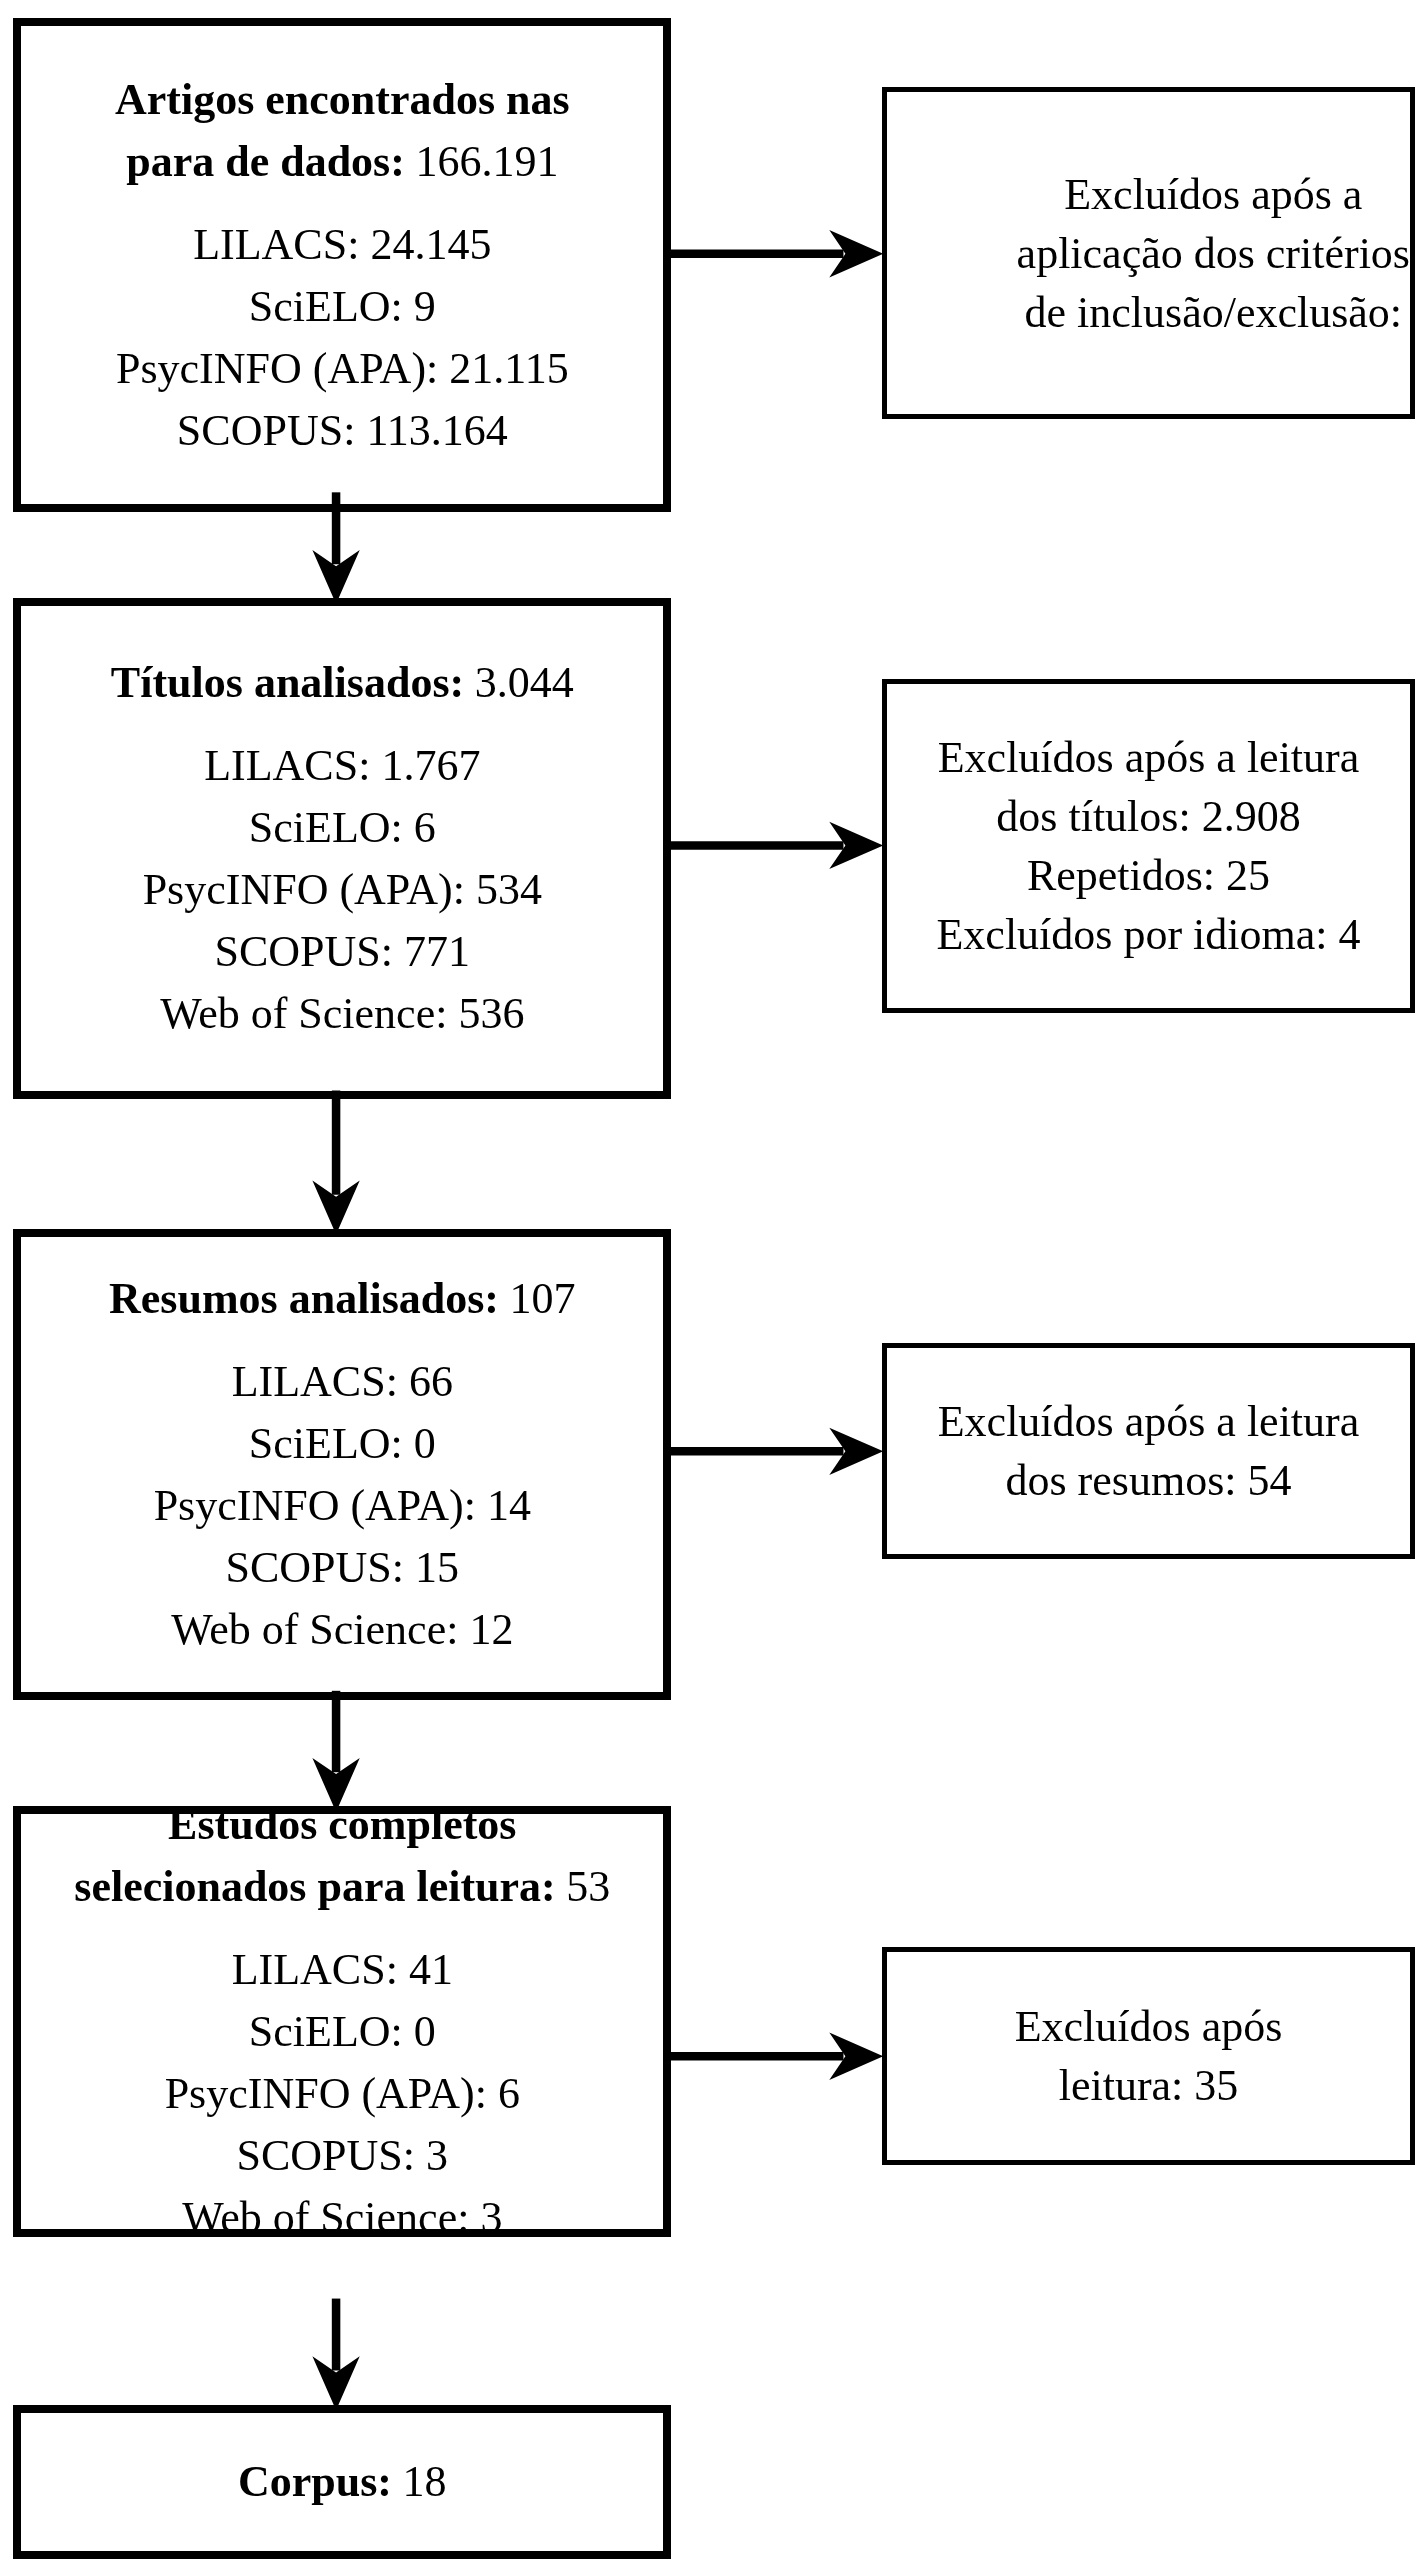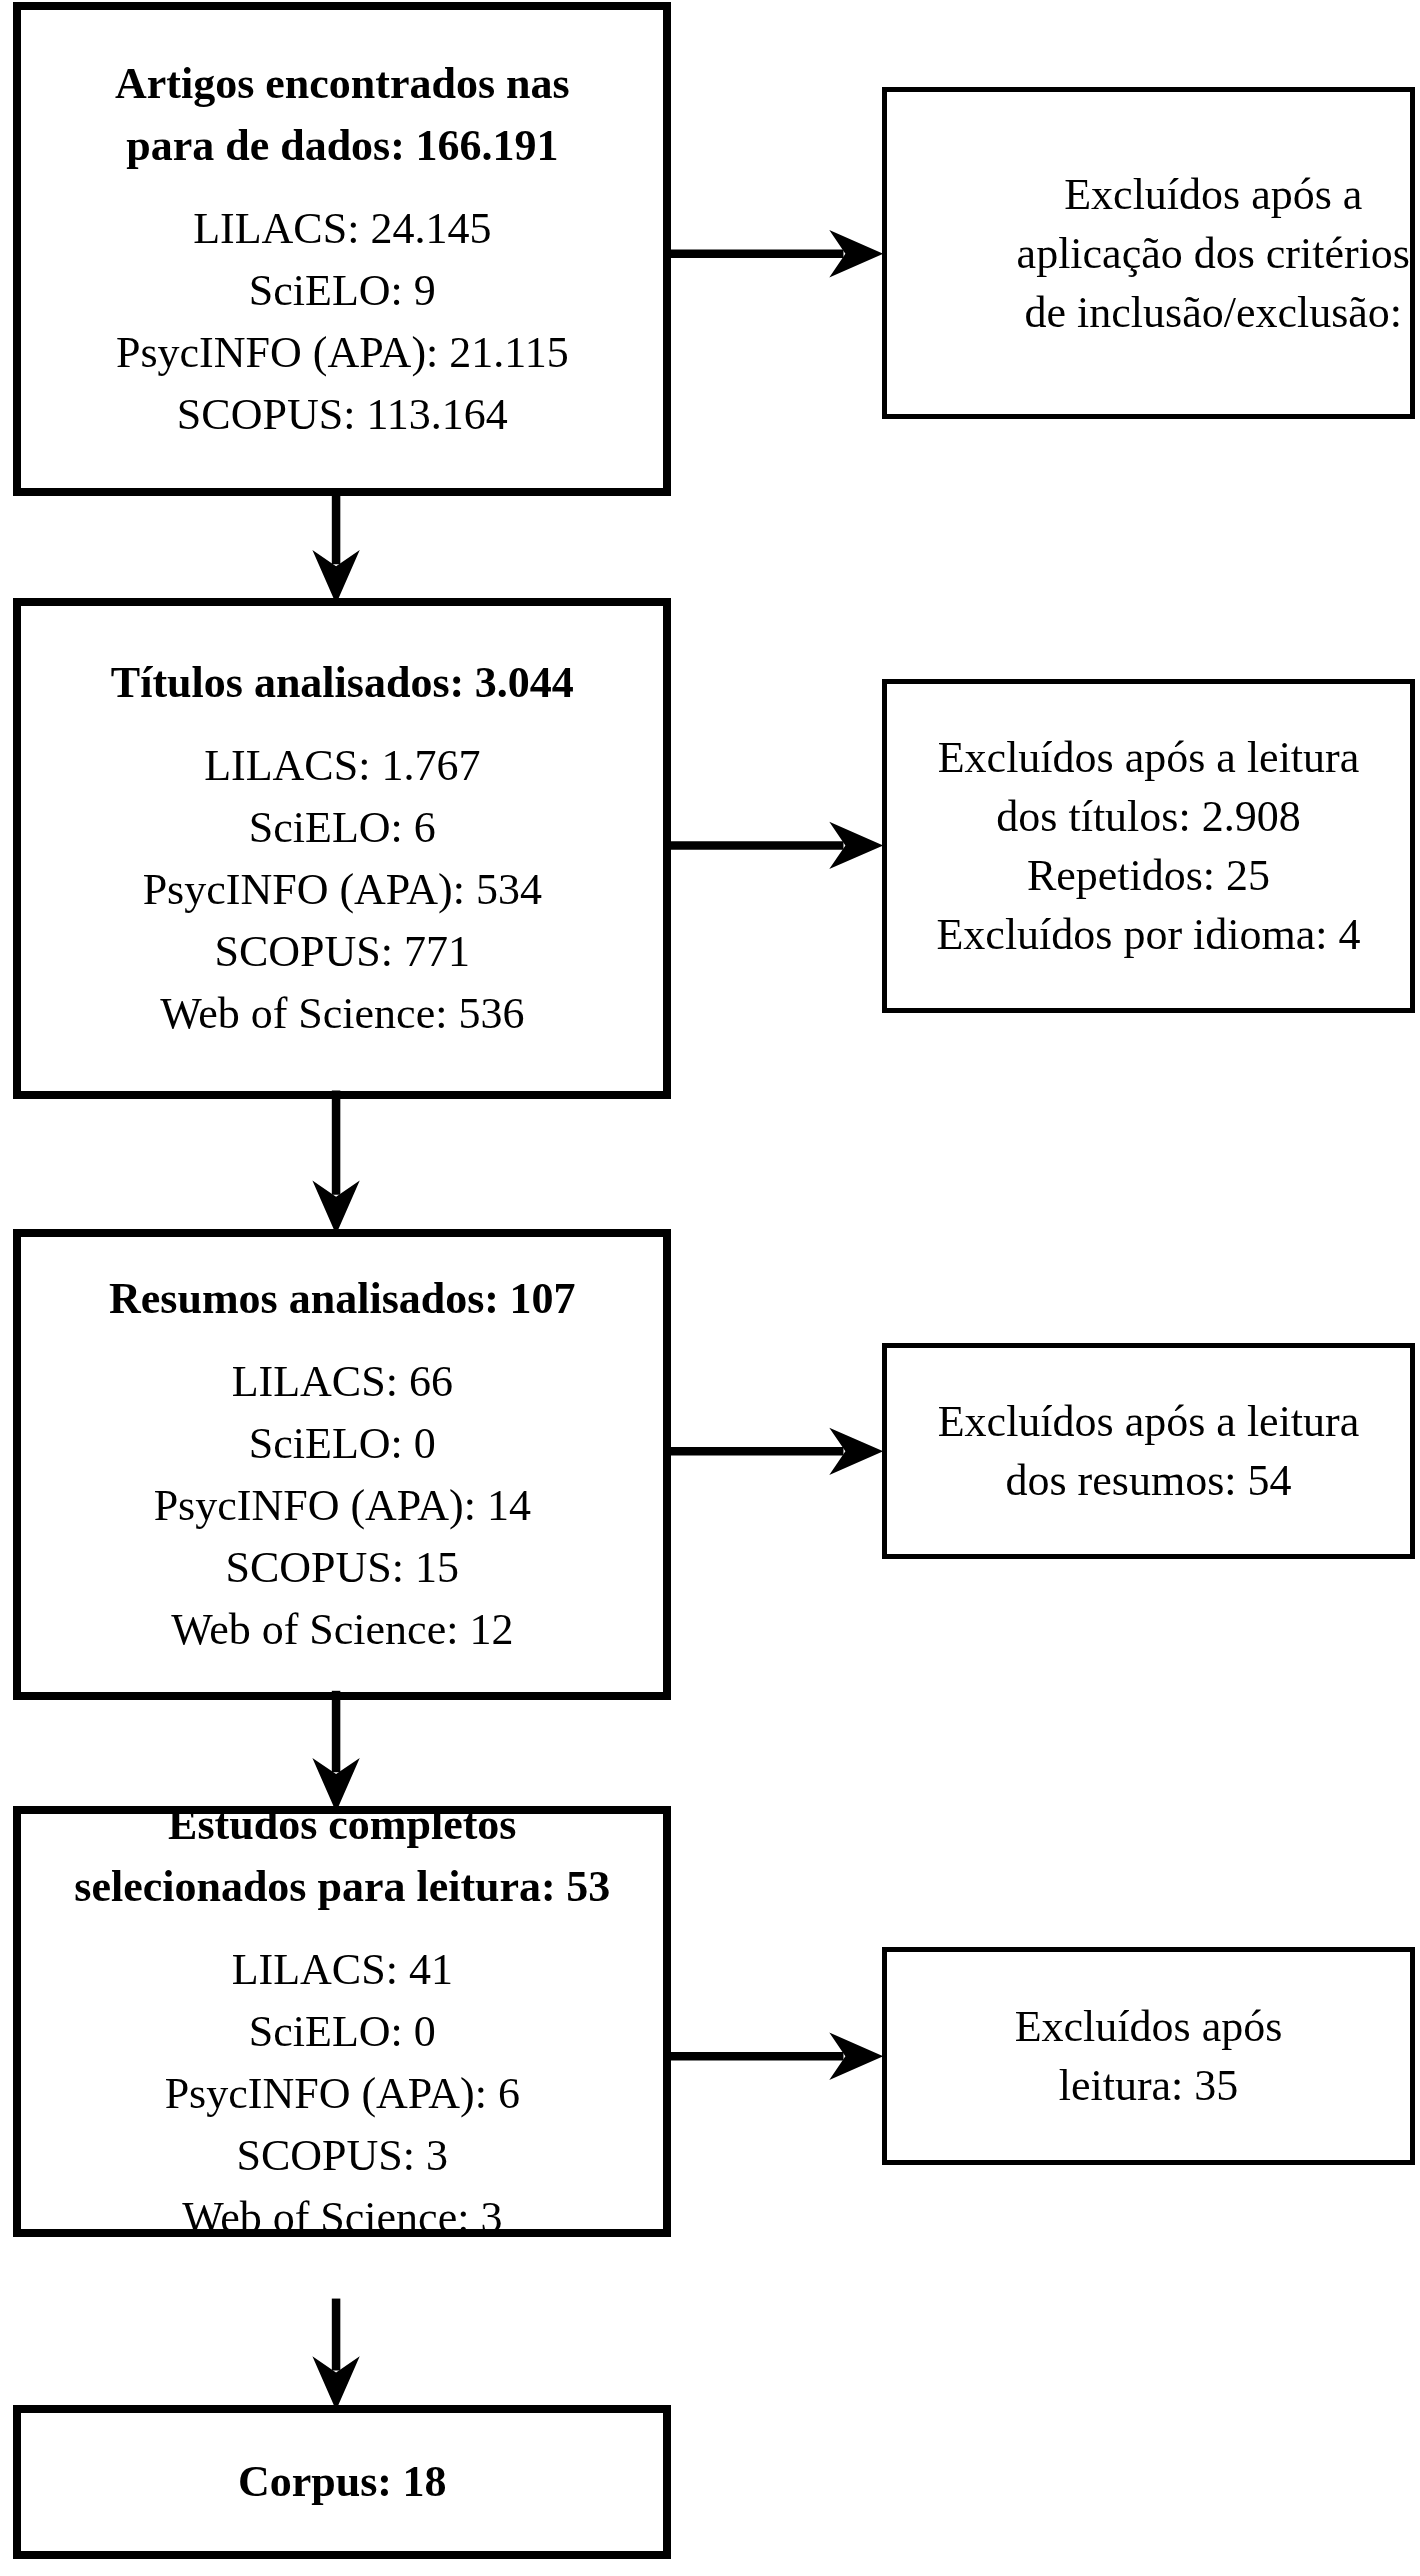--- a/index.html
+++ b/index.html
@@ -14,32 +14,32 @@
     text-align:center;
   }
   .stage{
     left:13.3px;width:658px;border:8.5px solid currentColor;
     font-size:44px;line-height:62px;
   }
   .excl{
     left:882px;width:533px;border:5.7px solid currentColor;
     font-size:44px;line-height:59px;
   }
-  #stage1{top:2px;height:494px;}
+  #stage1{top:18px;height:494px;}
   #stage2{top:598px;height:501px;}
   #stage3{top:1229px;height:471px;}
   #stage4{top:1806px;height:431px;}
   #corpus{top:2405px;height:154px;}
   #excl1{top:87px;height:332px;align-items:flex-end;}
   #excl2{top:679px;height:334px;}
   #excl3{top:1343px;height:216px;}
   #excl4{top:1947px;height:218px;}
   .tl{white-space:nowrap;}
   .tl b{font-weight:bold;}
-  .total{font-weight:bold;margin-left:0.24em;}
+  .total{font-weight:normal;margin-left:0.24em;}
   .sources{margin-top:21px;}
   .src-line{white-space:nowrap;}
   .excl-line{white-space:nowrap;}
   svg.connectors{
     position:absolute;left:0;top:0;width:1420px;height:2576px;
     pointer-events:none;
   }
   svg.connectors .stem{stroke:currentColor;stroke-width:9;fill:none;}
   svg.connectors .head{fill:currentColor;stroke:none;}
 </style>

